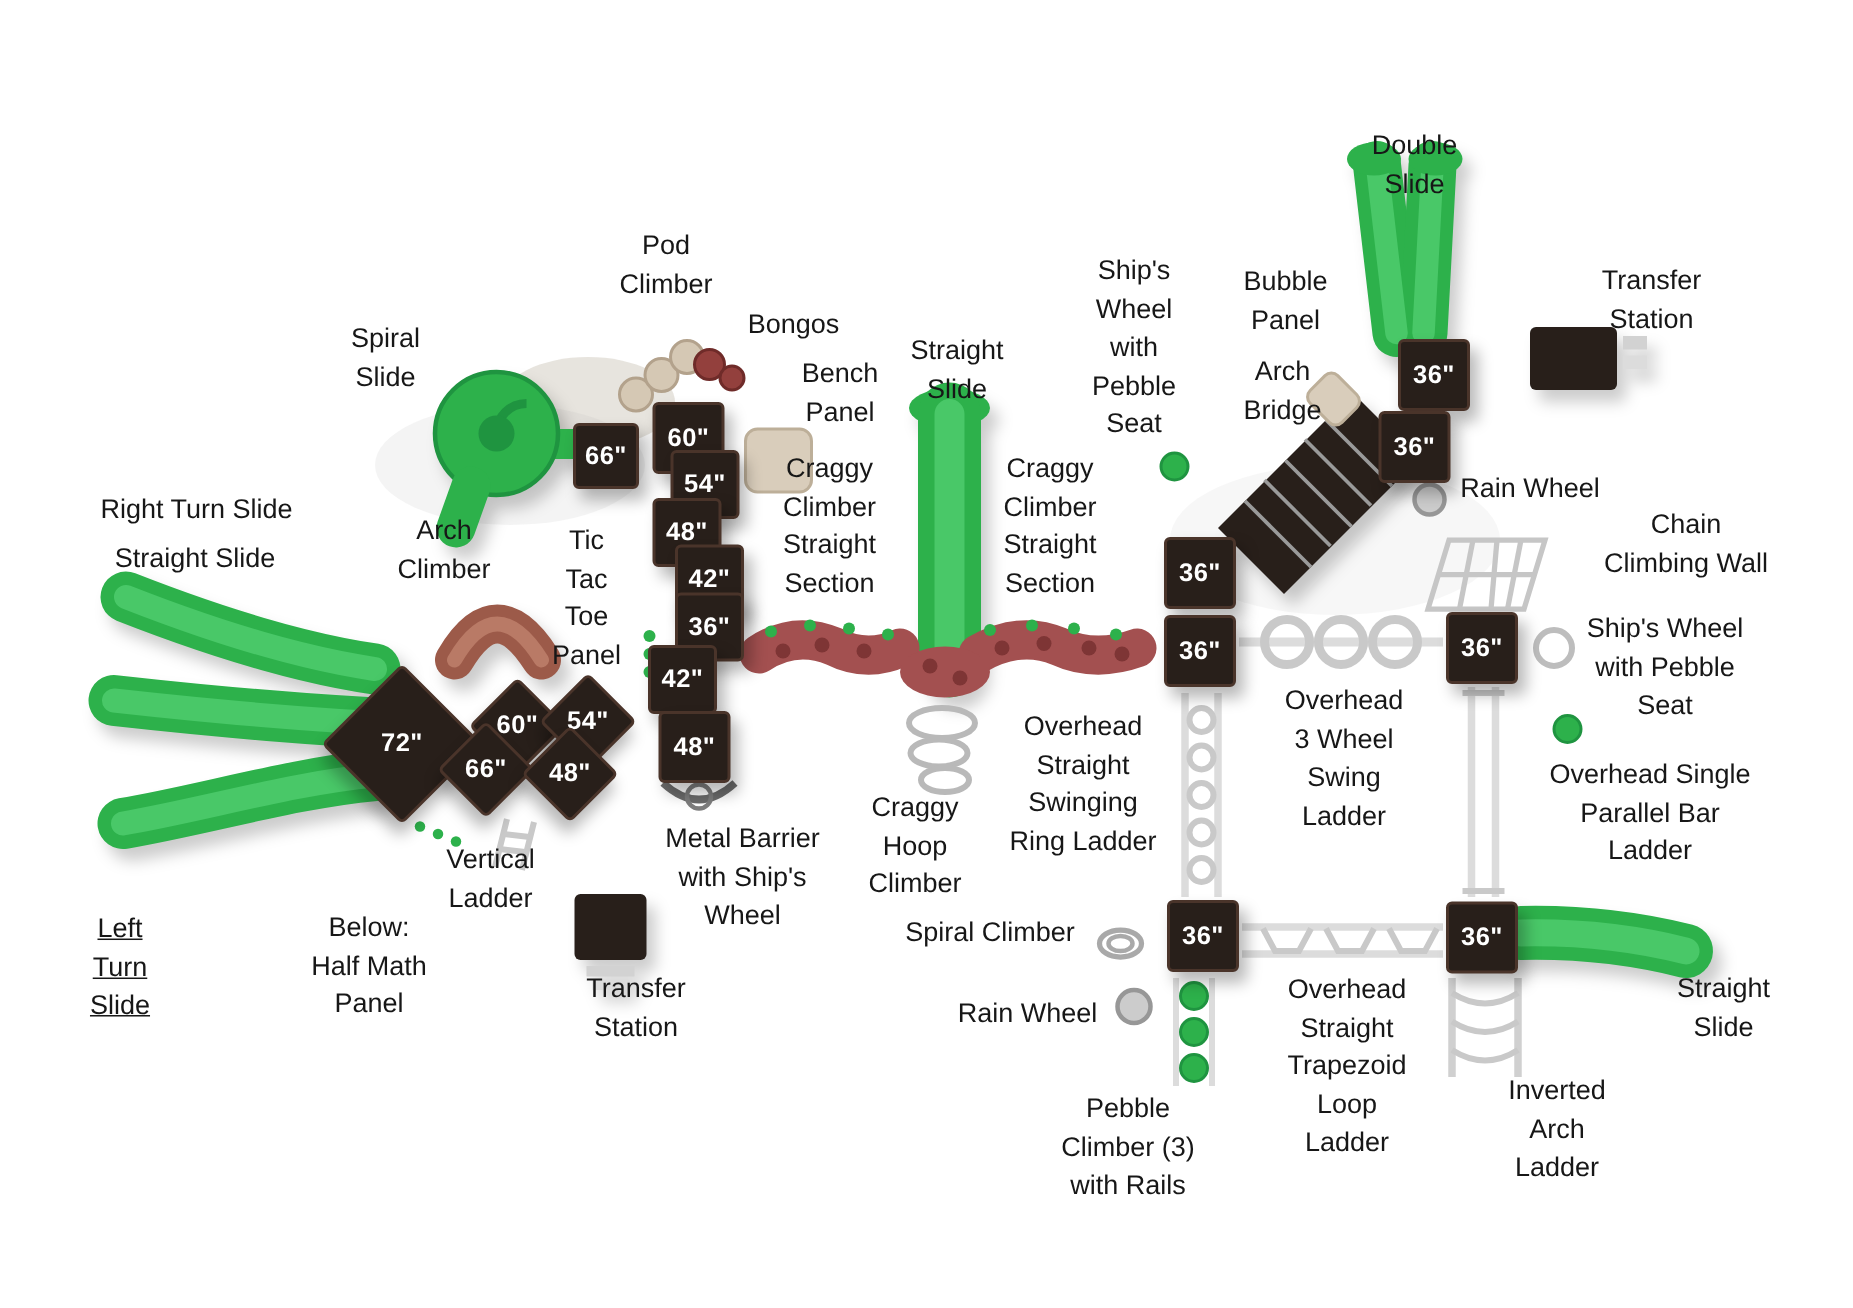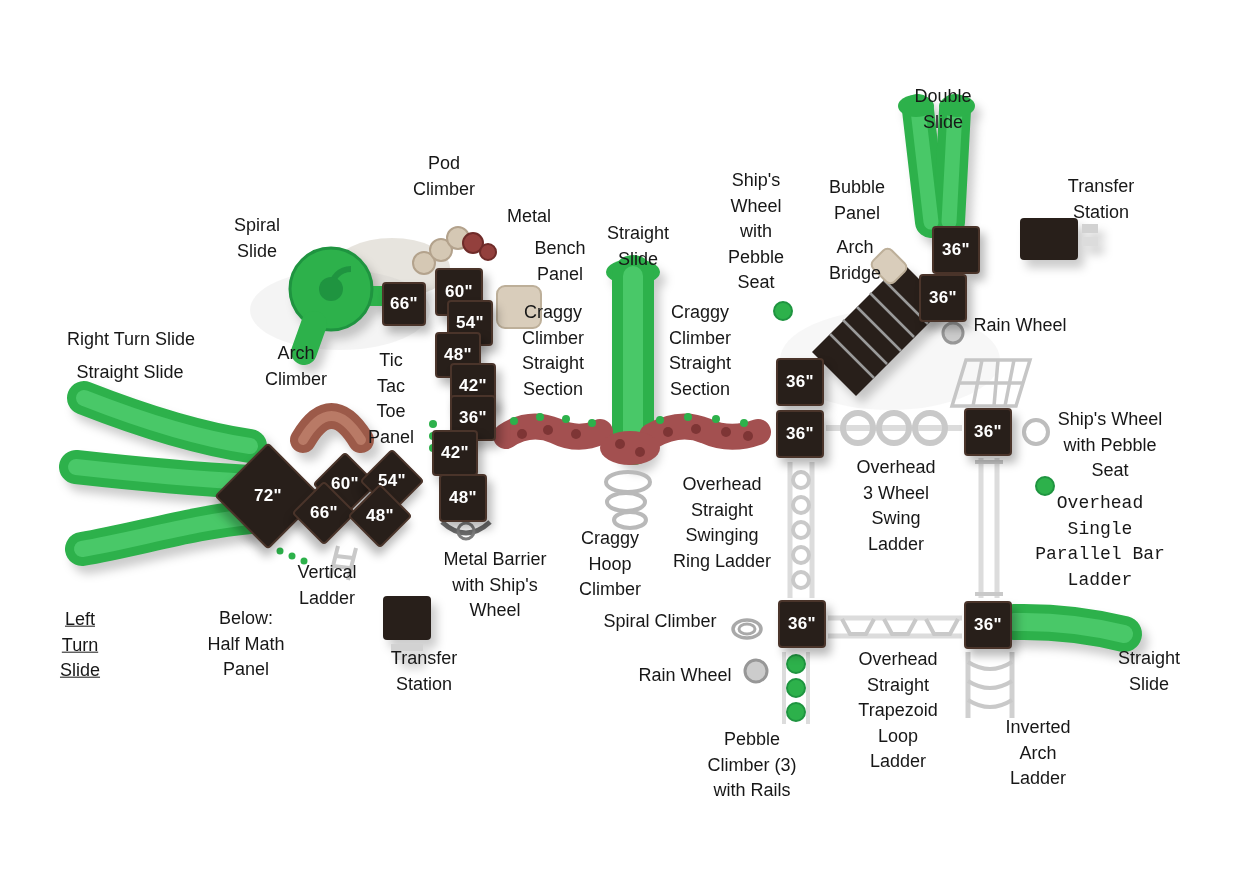--- a/index.html
+++ b/index.html
@@ -312,40 +312,42 @@
       <span>36"</span>
     </div>
   <div class="deck" style="left:964px; top:601px; width:48px; height:48px;">
       <span>36"</span>
     </div>
 
   <div class="label" style="left:943px; top:80px;margin-top:30px;">Double
 Slide</div>
   <div class="label" style="left:444px; top:177px;">Pod
 Climber</div>
-  <div class="label" style="left:529px; top:217px;">Metal</div>
+  <div class="label" style="left:529px; top:217px;">Bongos</div>
   <div class="label" style="left:257px; top:239px;">Spiral
 Slide</div>
   <div class="label" style="left:560px; top:262px;">Bench
 Panel</div>
   <div class="label" style="left:638px; top:247px;">Straight
 Slide</div>
   <div class="label" style="left:756px; top:232px;">Ship's
 Wheel
 with
 Pebble
 Seat</div>
   <div class="label" style="left:857px; top:201px;">Bubble
 Panel</div>
   <div class="label" style="left:855px; top:261px;">Arch
 Bridge</div>
   <div class="label" style="left:1101px; top:200px;">Transfer
 Station</div>
   <div class="label" style="left:1020px; top:326px;">Rain Wheel</div>
   <div class="label" style="left:131px; top:340px;text-align:right;">Right Turn Slide</div>
+  <div class="label" style="left:1124px; top:363px;">Chain
+Climbing Wall</div>
   <div class="label" style="left:130px; top:373px;">Straight Slide</div>
   <div class="label" style="left:296px; top:367px;">Arch
 Climber</div>
   <div class="label" style="left:391px; top:399px;">Tic
 Tac
 Toe
 Panel</div>
   <div class="label" style="left:553px; top:351px;">Craggy
 Climber
 Straight
@@ -354,21 +356,21 @@
 Climber
 Straight
 Section</div>
   <div class="label" style="left:1110px; top:445px;">Ship's Wheel
 with Pebble
 Seat</div>
   <div class="label" style="left:896px; top:506px;">Overhead
 3 Wheel
 Swing
 Ladder</div>
-  <div class="label" style="left:1100px; top:542px;font-family:Liberation Mono, monospace;">Overhead Single
+  <div class="label" style="left:1100px; top:542px;">Overhead Single
 Parallel Bar
 Ladder</div>
   <div class="label" style="left:722px; top:523px;">Overhead
 Straight
 Swinging
 Ring Ladder</div>
   <div class="label" style="left:610px; top:564px;">Craggy
 Hoop
 Climber</div>
   <div class="label" style="left:495px; top:585px;">Metal Barrier

